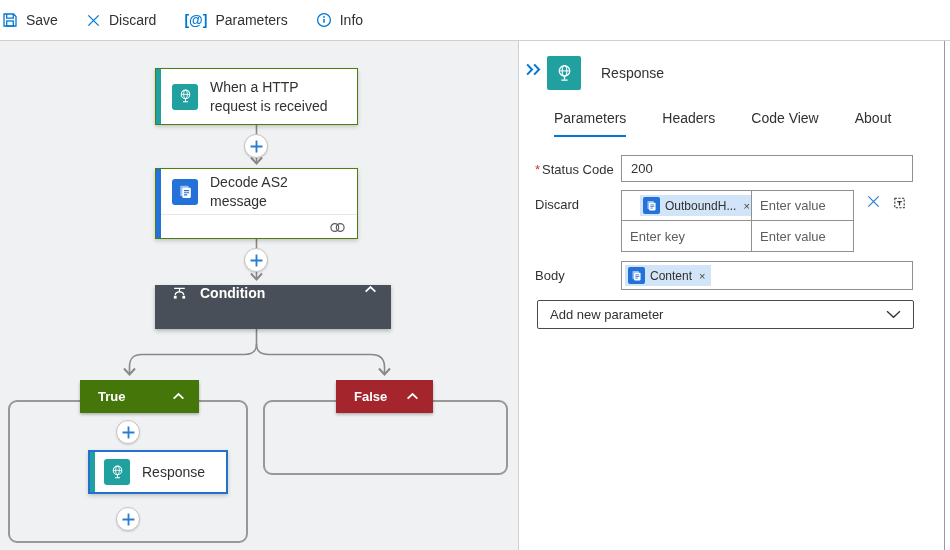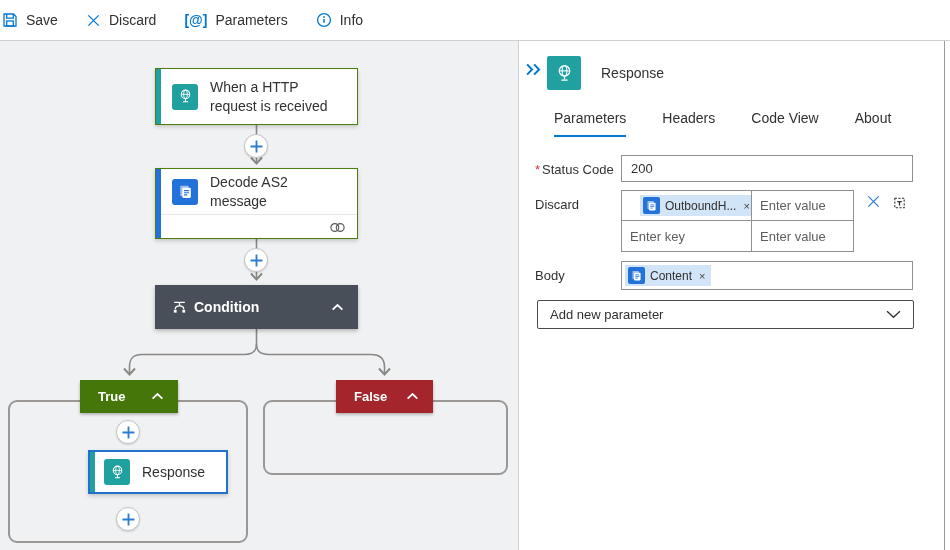--- a/index.html
+++ b/index.html
@@ -28,29 +28,29 @@
   .node-title { font-size:14px; line-height:1.35; }
 
   .trigger-card { left:155px; top:27px; width:203px; height:57px; }
   .trigger-card .card-row { height:100%; }
 
   .decode-card { left:155px; top:127px; width:203px; height:71px; }
   .decode-card .card-row { height:45px; }
   .decode-foot { height:25px; border-top:1px solid #e8e8e8; display:flex;
                  align-items:center; justify-content:flex-end; padding-right:10px; }
 
-  .condition-bar { position:absolute; left:155px; top:244px; width:203px; height:44px;
-                   background:#484f58; color:#fff; display:flex; align-items:center;
-                   padding:0 14px 0 16px; gap:6px; box-shadow:0 1.5px 4px rgba(0,0,0,.25); cursor:pointer; }
+  .condition-bar { position:absolute; left:155px; top:244px; width:236px; height:44px;
+                   background:#484f58; color:#fff; display:flex; align-items:flex-start;
+                   padding:0 14px 0 16px; gap:12px; box-shadow:0 1.5px 4px rgba(0,0,0,.25); cursor:pointer; }
   .condition-bar .t { font-size:14px; font-weight:bold; flex:1; }
 
   .branch-label { position:absolute; height:33px; color:#fff; display:flex; align-items:center;
                   justify-content:space-between; padding:0 14px 0 18px; font-size:13px; font-weight:bold;
                   box-shadow:0 1.5px 3px rgba(0,0,0,.3); cursor:pointer; z-index:3; }
-  .true-label  { left:80px;  top:339px; width:98px; background:#44760a; }
+  .true-label  { left:80px;  top:339px; width:119px; background:#44760a; }
   .false-label { left:336px; top:339px; width:97px; background:#a4262c; }
 
   .branch-box { position:absolute; border:2px solid #9a9896; border-radius:9px; }
   .true-box  { left:8px;   top:359px; width:240px; height:143px; }
   .false-box { left:263px; top:359px; width:245px; height:75px; }
 
   .plus { position:absolute; width:24px; height:24px; border-radius:50%; background:#fff;
           border:1px solid #c6c4c2; box-shadow:0 1px 2px rgba(0,0,0,.15);
           display:flex; align-items:center; justify-content:center; cursor:pointer; z-index:2; }
 

